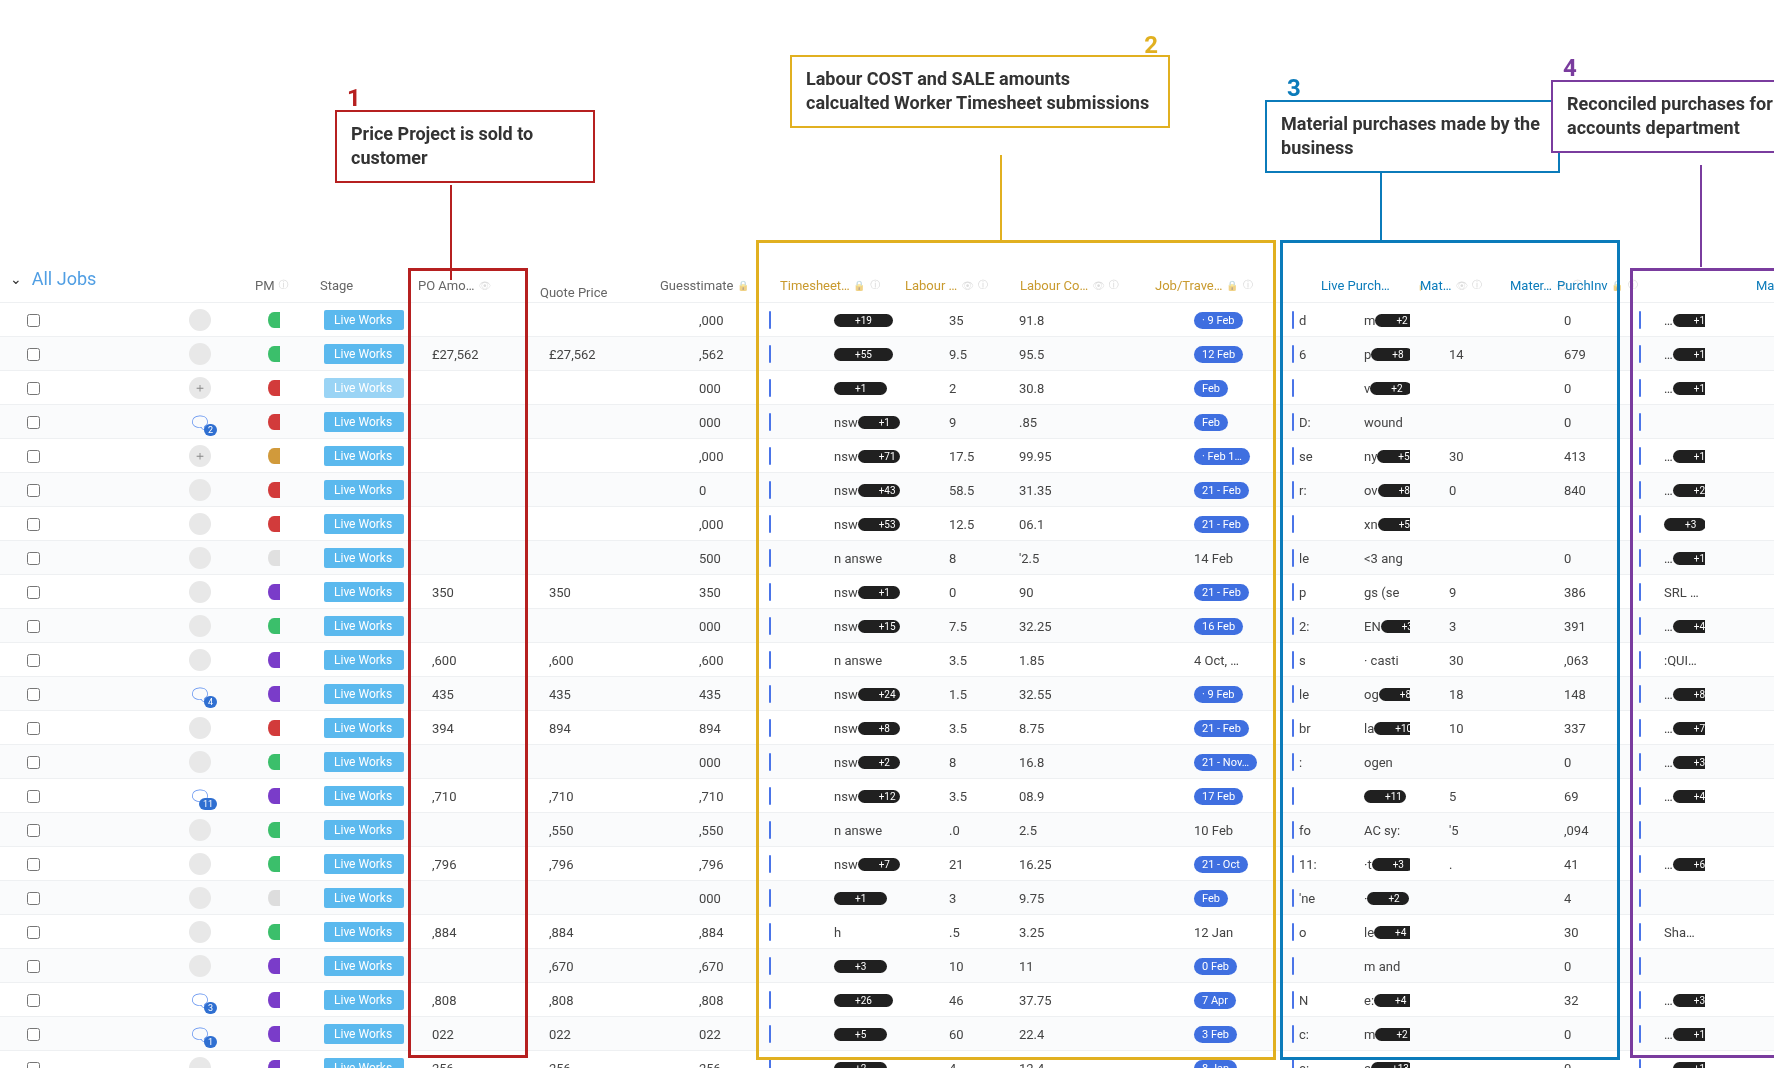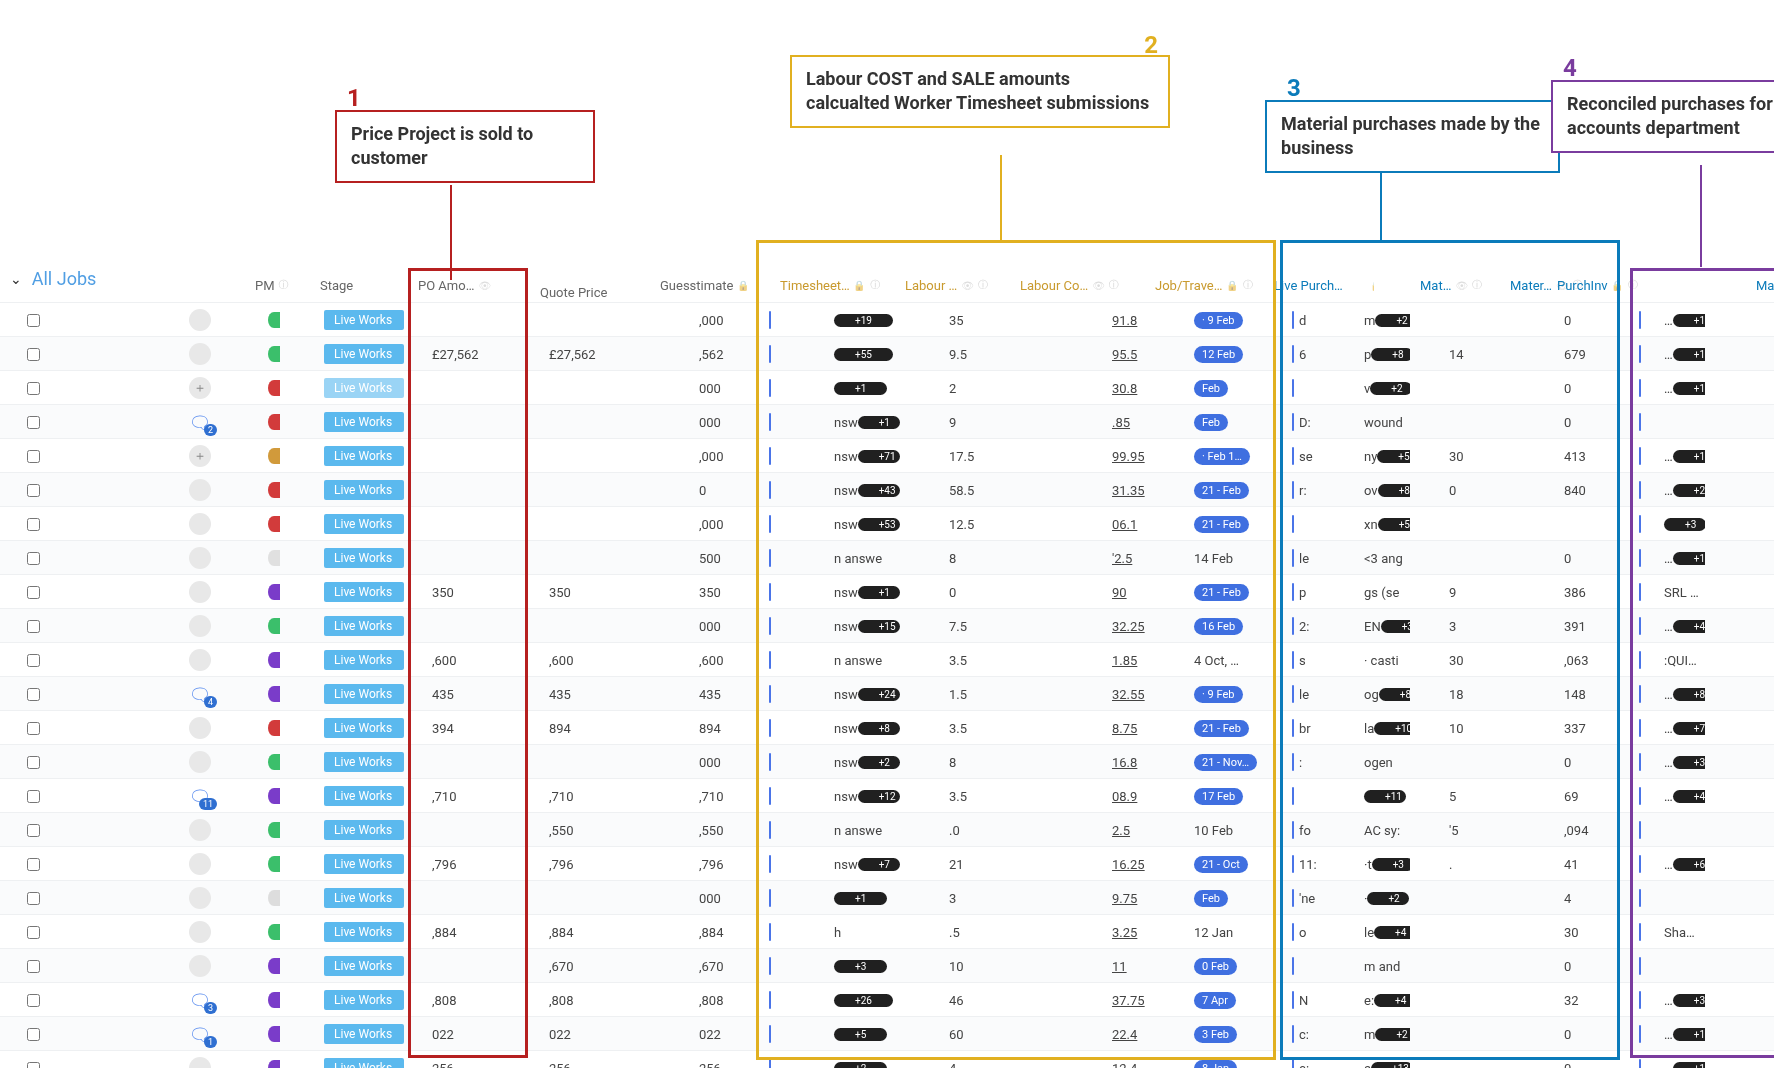--- a/index.html
+++ b/index.html
@@ -189,25 +189,25 @@
   .c-quote-h{left: 540px; width:110px;align-items:flex-end;}
   .c-quote { left: 545px; width:90px; }
   .c-guess-h{left: 660px; width:110px;}
   .c-guess { left: 695px; width:60px; }
   .c-bar1  { left: 765px; width:10px; }
   .c-ts-h  { left: 780px; width:100px;}
   .c-ts    { left: 830px; width:70px; }
   .c-lab1-h{ left: 905px; width:95px; }
   .c-lab1  { left: 945px; width:55px; }
   .c-lab2-h{ left: 1020px; width:100px;}
-  .c-lab2  { left: 1108px; width:60px;text-decoration:underline;}
+  .c-lab2  { left: 1015px; width:60px;}
   .c-job-h { left: 1155px; width:110px;}
   .c-job   { left: 1190px; width:80px;}
   .c-bar2  { left: 1288px; width:10px;}
-  .c-lp-h  { left: 1274px; width:100px;gap:28px;}
+  .c-lp-h  { left: 1321px; width:100px;gap:28px;}
   .c-lp1   { left: 1295px; width:28px;}
   .c-lp2   { left: 1360px; width:50px;}
   .c-mat1-h{ left: 1420px; width:80px;}
   .c-mat1  { left: 1445px; width:50px;}
   .c-mat2-h{ left: 1510px; width:95px;}
   .c-mat2  { left: 1560px; width:50px;}
   .c-bar3  { left: 1635px; width:10px;}
   .c-pi-h  { left: 1557px; width:90px;}
   .c-pi1   { left: 1660px; width:45px;}
   .c-matf-h{ left: 1756px; width:85px;}

